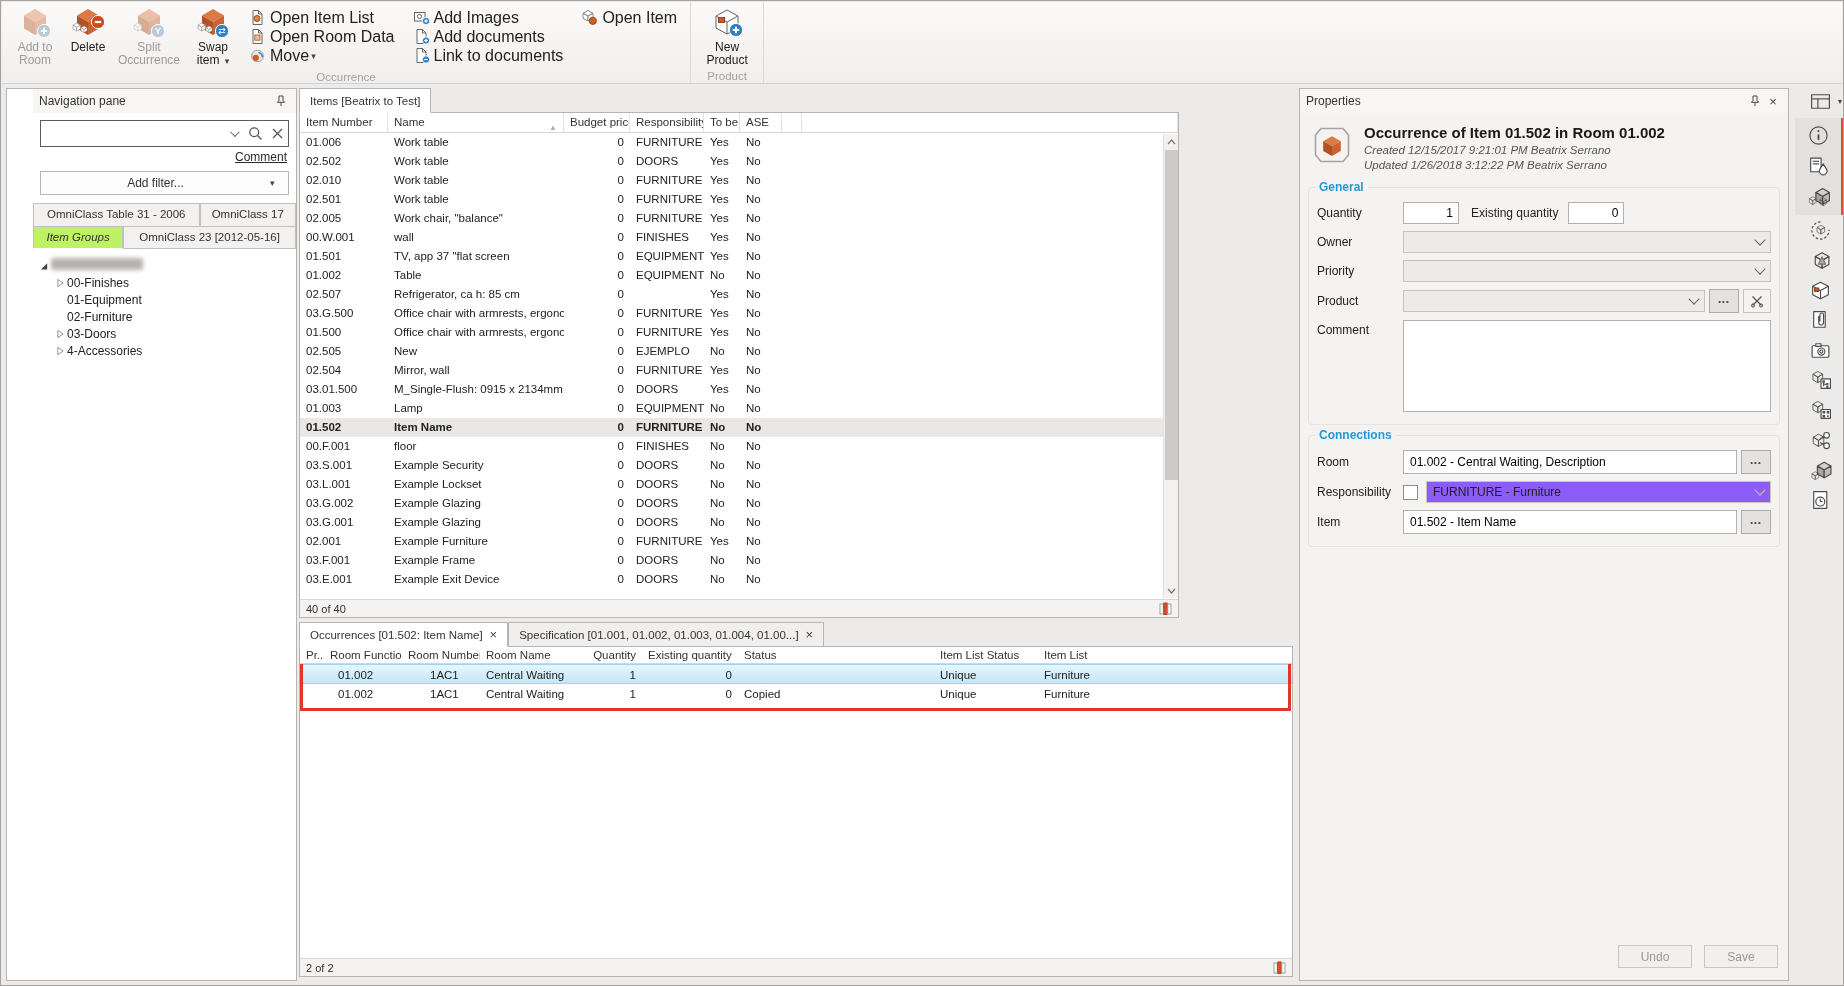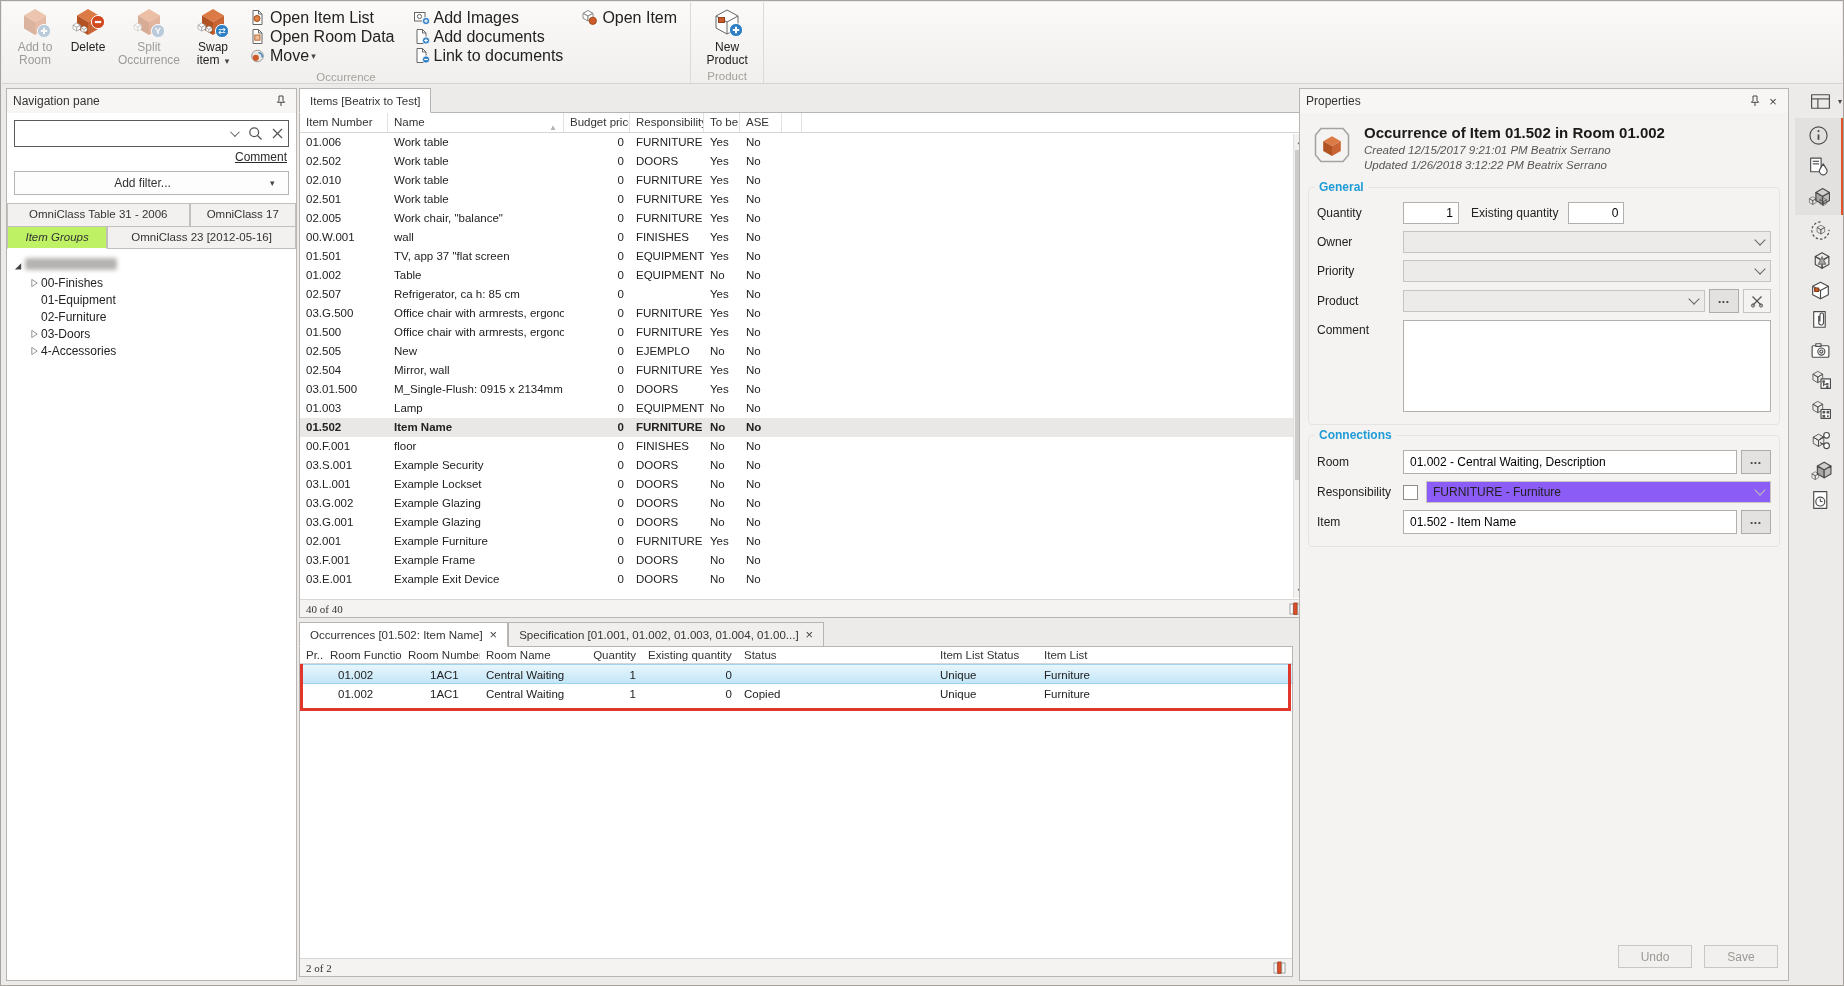--- a/index.html
+++ b/index.html
@@ -24,21 +24,21 @@
 .w54{width:56px;justify-content:flex-end;}.w46{width:46px;}.w70{width:72px;}.w50{width:52px;}.w60{width:62px;}
 .scol{display:flex;flex-direction:column;margin:4px 6px 0 6px;}
 .sbtn{display:flex;align-items:center;height:19px;padding:0 3px;border-radius:2px;cursor:pointer;white-space:nowrap;}
 .sicon{width:17px;height:17px;margin-right:4px;flex:none;}
 .sicon svg{width:17px;height:17px;display:block;}
 .slbl{font-size:16px;color:#222;}
 .caret{font-size:9px;color:#444;margin-left:2px;}
 .glbl{height:16px;text-align:center;font-size:11.5px;color:#a5a19d;line-height:14px;}
 
 
-#navpane{position:absolute;left:5px;top:87px;width:291px;height:893px;background:#fff;border:1px solid #b8b4b1;display:flex;flex-direction:column;}
+#navpane{position:absolute;left:5px;top:87px;width:291px;height:893px;background:#fff;border:1px solid #b8b4b1;display:flex;flex-direction:column;padding-left:26px;}
 .paneTitle{height:24px;background:#f7f6f4;display:flex;align-items:center;padding:0 6px;flex:none;}
 .paneTitle .t{flex:1;font-size:12px;color:#333;}
 .pinbtn{width:18px;height:18px;display:flex;align-items:center;justify-content:center;cursor:pointer;}
 .pinbtn svg{width:12px;height:12px;}
 .closex{width:18px;height:18px;display:flex;align-items:center;justify-content:center;font-size:13px;color:#444;cursor:pointer;}
 .searchwrap{padding:7px 7px 0 7px;flex:none;}
 .searchbox{height:27px;border:1px solid #5a5a5a;background:#fff;display:flex;align-items:center;}
 .searchbox input{flex:1;border:none;outline:none;height:100%;padding:0 6px;font:inherit;min-width:0;}
 .sb-ic{width:22px;display:flex;align-items:center;justify-content:center;color:#555;cursor:pointer;flex:none;}
 .chev{width:7px;height:7px;border-right:1.4px solid #666;border-bottom:1.4px solid #666;transform:rotate(45deg) translateY(-2px);}
@@ -53,36 +53,36 @@
 .ntab.act{background:#bef264;border-bottom:1px solid #fff;font-style:italic;}
 .row1 .ntab{border-bottom:none;text-align:center;}
 .treewrap{flex:1;padding:8px 4px;overflow:hidden;background:#fff;}
 .trow{display:flex;align-items:center;height:17px;cursor:pointer;}
 .trow .arr{width:14px;flex:none;display:flex;justify-content:center;}
 .trow .arr svg{width:9px;height:10px;}
 .trow .tl{font-size:12px;color:#222;white-space:nowrap;}
 .blurredlbl{display:inline-block;width:92px;height:12px;background:#b5b3b1;border-radius:2px;filter:blur(2px);}
 
 
-#itemsPanel{position:absolute;left:298px;top:87px;width:1010px;height:530px;display:flex;flex-direction:column;}
+#itemsPanel{position:absolute;left:298px;top:87px;width:880px;height:530px;display:flex;flex-direction:column;}
 .tabbar{height:25px;display:flex;align-items:flex-end;flex:none;border-bottom:1px solid #b8b4b1;background:transparent;}
 .dtab{height:24px;line-height:22px;padding:0 10px;border:1px solid #b8b4b1;border-bottom:none;background:#f0efee;font-size:11.5px;color:#333;display:flex;align-items:center;gap:7px;cursor:pointer;white-space:nowrap;}
 .dtab.act{background:#fff;position:relative;margin-bottom:-1px;height:25px;border-bottom:1px solid #fff;}
 .dtab .tx{font-size:13px;color:#444;cursor:pointer;line-height:10px;}
 .panelbody{flex:1;background:#fff;border:1px solid #b8b4b1;border-top:none;position:relative;display:flex;flex-direction:column;overflow:hidden;}
 .gridhead{display:grid;flex:none;height:20px;border-bottom:1px solid #d8d5d2;background:#fff;}
 .ihead{grid-template-columns:88px 176px 66px 74px 36px 42px 20px 1fr;}
 .gridhead .hc{font-size:11.5px;color:#333;line-height:19px;padding:0 6px;border-right:1px solid #e4e2e0;white-space:nowrap;overflow:hidden;position:relative;}
 .sortarrow{position:absolute;right:6px;top:5px;font-size:8px;color:#b3b0ad;}
 .rowswrap{flex:1;overflow:hidden;position:relative;}
 .irow{display:grid;grid-template-columns:88px 176px 66px 74px 36px 42px 20px 1fr;height:19px;}
 .irow .c{font-size:11.5px;line-height:19px;padding:0 6px;white-space:nowrap;overflow:hidden;color:#222;}
 .irow .rt{text-align:right;}
 .irow.sel{background:#e9e8e6;font-weight:bold;}
-.statusbar{flex:none;height:18px;background:#f4f3f1;border-top:1px solid #d8d5d2;display:flex;align-items:center;padding:0 6px;font-family:Liberation Serif, serif;}
+.statusbar{flex:none;height:18px;background:#f4f3f1;border-top:1px solid #d8d5d2;display:flex;align-items:center;padding:0 6px;}
 .statusbar .st{flex:1;font-size:11px;color:#333;}
 .bookicon{width:13px;height:13px;flex:none;}
 .vscroll{position:absolute;top:0;right:0;width:15px;bottom:0;background:#f2f1f0;border-left:1px solid #e2e0de;}
 .varr{position:absolute;left:0;width:15px;height:15px;display:flex;align-items:center;justify-content:center;cursor:pointer;}
 .varr svg{width:9px;height:6px;}
 .vthumb{position:absolute;left:1px;width:13px;background:#cdcbc9;cursor:pointer;}
 
 
 #occPanel{position:absolute;left:298px;top:621px;width:994px;height:355px;display:flex;flex-direction:column;}
 .ohead{grid-template-columns:24px 78px 78px 96px 66px 96px 196px 104px 1fr;height:17px;}

